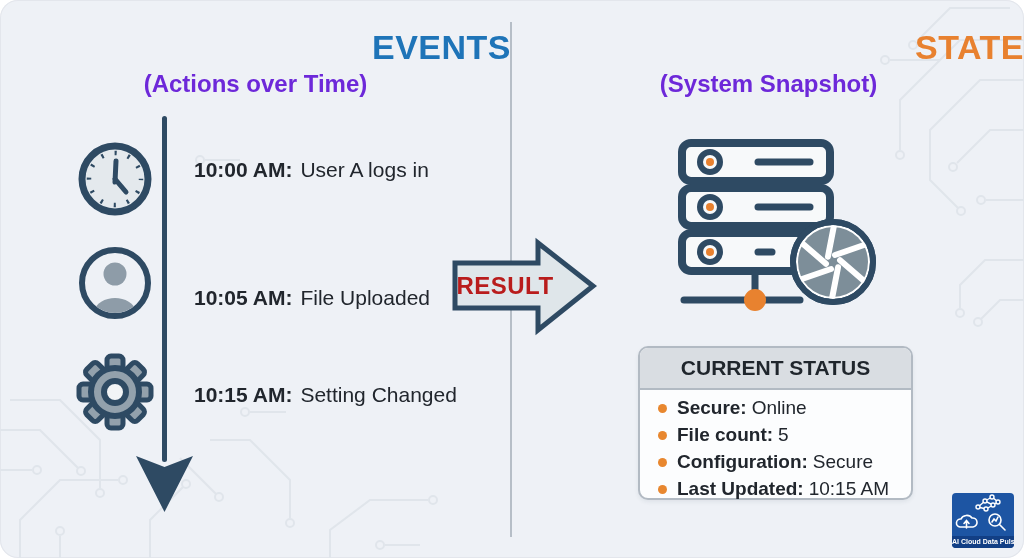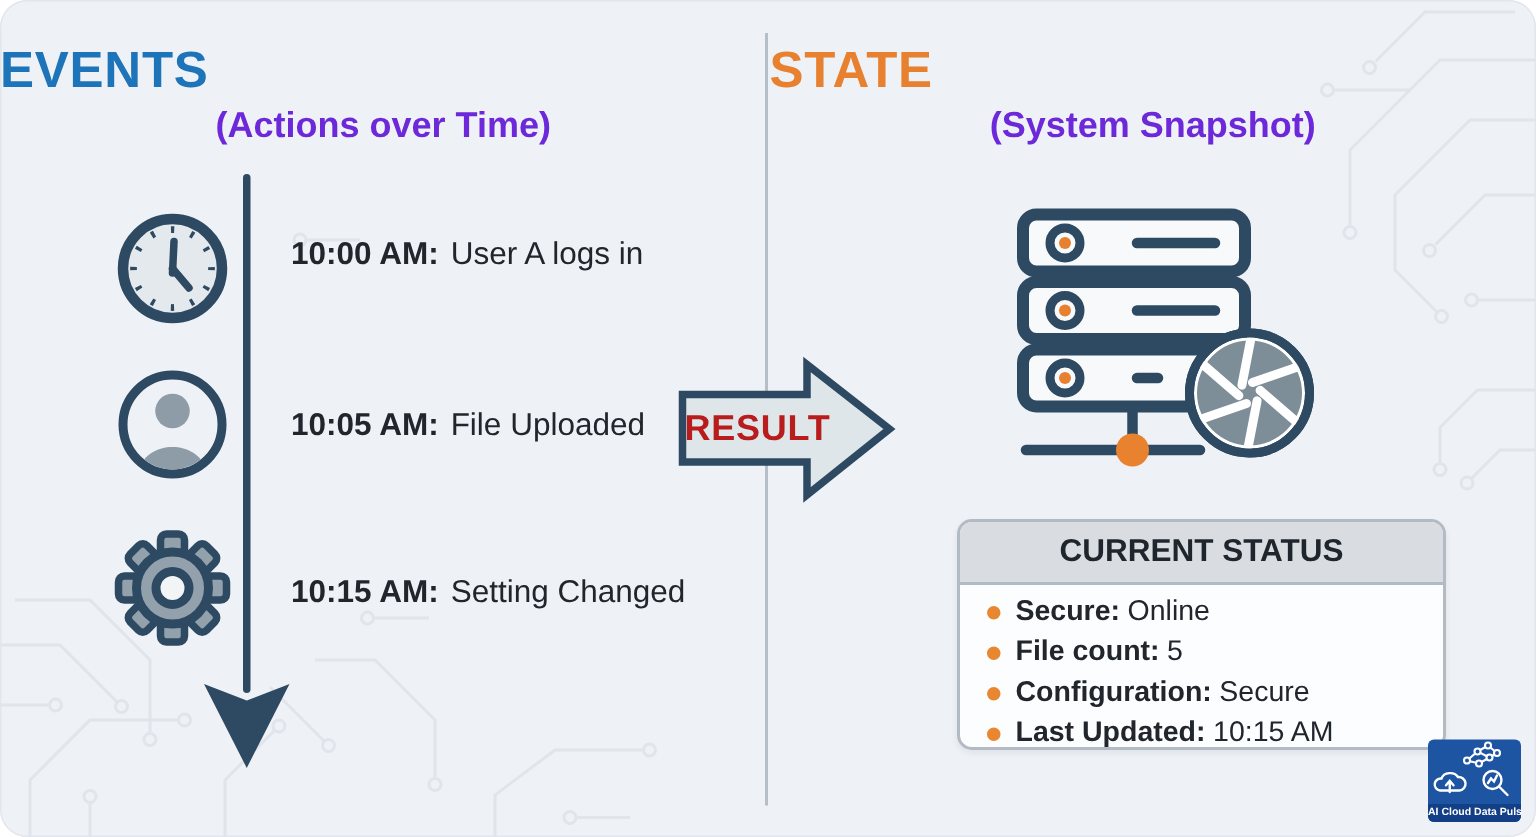--- a/index.html
+++ b/index.html
@@ -2,32 +2,32 @@
 <html><head>
 <meta charset="utf-8">
 <style>
   html,body{margin:0;padding:0;background:#ffffff;font-family:"Liberation Sans",sans-serif;}
   .canvas{position:relative;width:1024px;height:558px;background:#eef1f6;border-radius:18px;overflow:hidden;box-shadow:0 0 0 1px #e3e6ec inset;}
   svg{display:block;}
   .abs{position:absolute;}
   .circuit{position:absolute;left:0;top:0;width:1024px;height:558px;}
   .divider{position:absolute;left:510px;top:22px;width:2px;height:515px;background:#b6bec7;}
 
-  .col-title{position:absolute;width:511px;text-align:left;font-weight:bold;font-size:34px;letter-spacing:.5px;line-height:1;}
+  .col-title{position:absolute;width:511px;text-align:right;font-weight:bold;font-size:34px;letter-spacing:.5px;line-height:1;}
   .col-sub{position:absolute;width:511px;text-align:center;font-weight:bold;font-size:24px;color:#6d28d9;line-height:1;}
   .blue{color:#1e74b8;}
   .orange{color:#e8812f;}
 
   .timeline-line{position:absolute;left:162px;top:116px;width:5px;height:346px;background:#2e4a63;border-radius:3px;}
   .event{position:absolute;left:194px;width:300px;font-size:21px;color:#21262d;white-space:nowrap;}
   .event b{margin-right:8px;}
 
   .result-text{position:absolute;left:452px;top:272px;width:106px;text-align:center;font-weight:bold;font-size:24px;color:#b91c1c;letter-spacing:.5px;}
 
-  .status-box{position:absolute;left:638px;top:346px;width:326px;height:154px;background:#fcfdfe;border:2px solid #b2bac3;border-radius:10px;box-sizing:border-box;box-shadow:0 2px 4px rgba(40,60,80,.08);}
+  .status-box{position:absolute;left:638px;top:346px;width:275px;height:154px;background:#fcfdfe;border:2px solid #b2bac3;border-radius:10px;box-sizing:border-box;box-shadow:0 2px 4px rgba(40,60,80,.08);}
   .status-head{height:40px;line-height:40px;background:#d9dde2;border-bottom:2px solid #b2bac3;border-radius:8px 8px 0 0;text-align:center;font-weight:bold;font-size:21px;color:#1f252c;}
   .status-list{list-style:none;margin:7px 0 0 0;padding:0 0 0 18px;}
   .status-list li{display:flex;align-items:center;font-size:19px;color:#21262d;margin-bottom:5px;white-space:nowrap;}
   .status-list .dot{width:9px;height:9px;border-radius:50%;background:#e8872f;margin-right:10px;flex:0 0 auto;}
   .status-list b{margin-right:5px;}
 
   .logo{position:absolute;left:952px;top:493px;width:62px;height:55px;background:#1d55a3;border-radius:4px;overflow:hidden;}
   .logo-text{position:absolute;left:0;bottom:0;width:100%;height:12px;line-height:12px;background:#123f85;color:#ffffff;font-size:7px;font-weight:bold;text-align:center;white-space:nowrap;}
 </style>
 </head>
@@ -117,21 +117,21 @@
       <rect x="-8" y="-36" width="16" height="16" rx="4" transform="rotate(270)"></rect>
       <rect x="-8" y="-36" width="16" height="16" rx="4" transform="rotate(315)"></rect>
     </g>
     <circle r="24" fill="#93a1ac" stroke="#2e4a63" stroke-width="6"></circle>
     <circle r="11" fill="#f2f4f6" stroke="#2e4a63" stroke-width="6"></circle>
   </svg>
 
   <div class="event" style="top:158px;">
     <b>10:00 AM:</b><span>User A logs in</span>
   </div>
-  <div class="event" style="top:272px;">
+  <div class="event" style="top:286px;">
     <b>10:05 AM:</b><span>File Uploaded</span>
   </div>
   <div class="event" style="top:383px;">
     <b>10:15 AM:</b><span>Setting Changed</span>
   </div>
 
   <svg class="abs" style="left:440px;top:230px;" width="170" height="115" viewBox="0 0 170 115">
     <polygon points="15,33 98,33 98,13 153,56 98,100 98,78 15,78" fill="#dfe6ea" stroke="#2e4a63" stroke-width="5" stroke-linejoin="miter"></polygon>
   </svg>
   <div class="result-text">RESULT</div>

